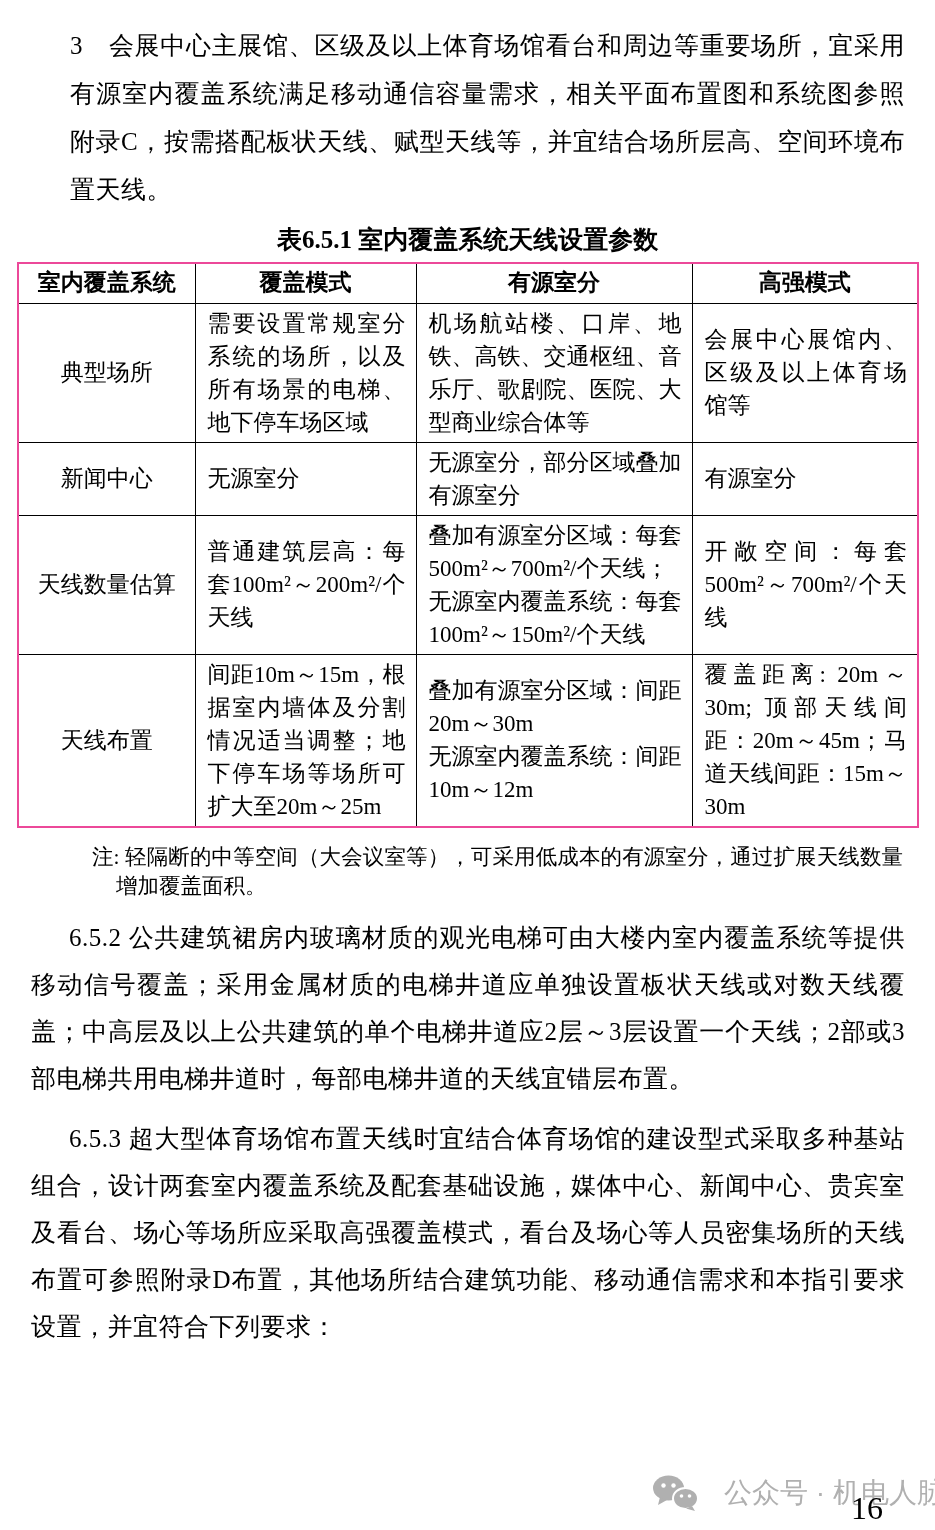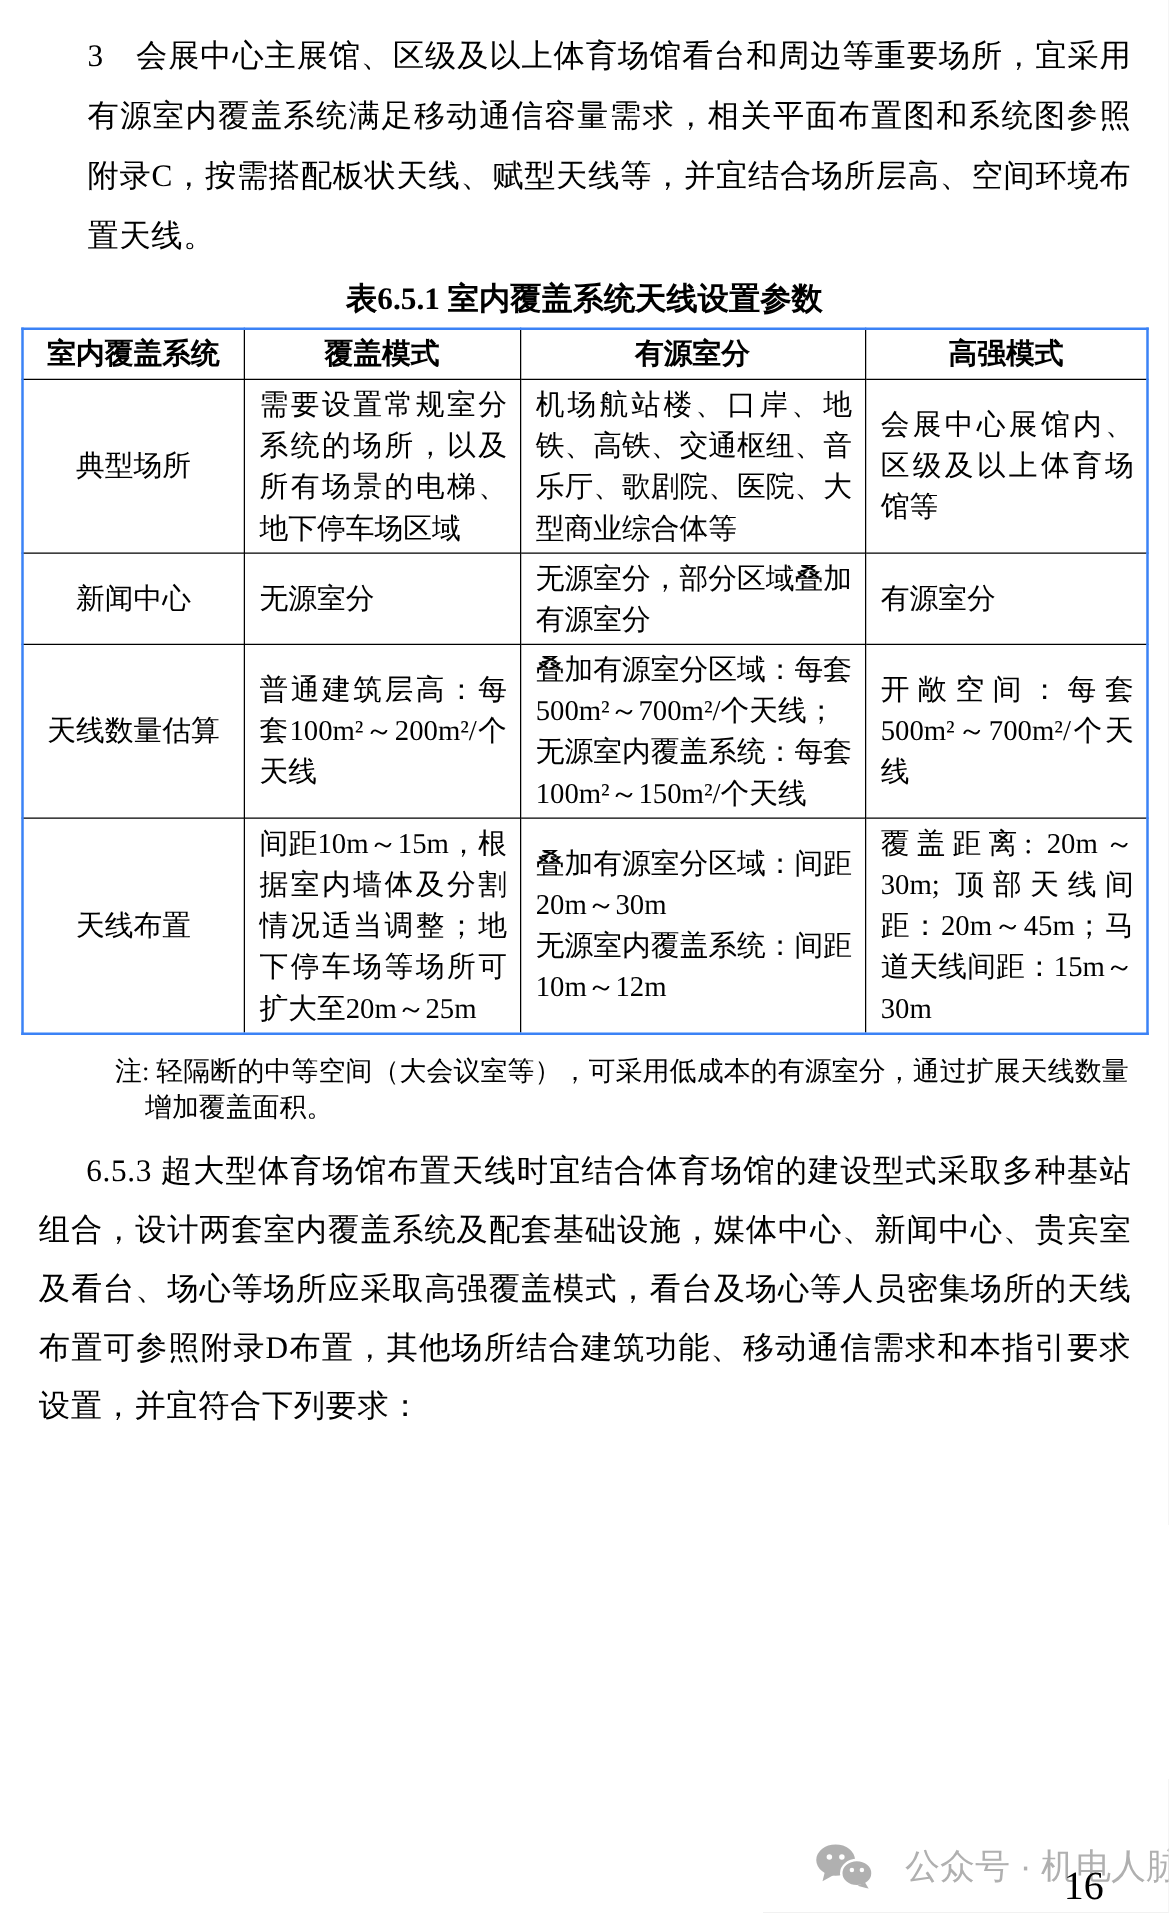--- a/index.html
+++ b/index.html
@@ -29,21 +29,21 @@
     font-weight: bold;
     font-size: 25px;
     line-height: 42px;
   }
   
   table.params {
     border-collapse: collapse;
     table-layout: fixed;
     width: 900px;
     margin: 1px 0 15px 17px;
-    border: 2px solid #3b82f6;
+    border: 2px solid #ec4899;
     padding-left: 12px;
   }
   table.params th, table.params td {
     border: 1px solid #000;
     font-size: 23px;
     vertical-align: middle;
   }
   table.params th {
     font-weight: bold;
     height: 40px;
@@ -154,20 +154,21 @@
       <td class="cell">间距10m～15m，根据室内墙体及分割情况适当调整；地下停车场等场所可扩大至20m～25m</td>
       <td class="cell">叠加有源室分区域：间距20m～30m
 无源室内覆盖系统：间距10m～12m</td>
       <td class="cell">覆盖距离: 20m～30m; 顶部天线间距：20m～45m；马道天线间距：15m～30m</td>
     </tr>
   </tbody>
     </table>
 
   <p class="note">注: 轻隔断的中等空间（大会议室等），可采用低成本的有源室分，通过扩展天线数量增加覆盖面积。</p>
 
+  <p class="body-para">6.5.2  公共建筑裙房内玻璃材质的观光电梯可由大楼内室内覆盖系统等提供移动信号覆盖；采用金属材质的电梯井道应单独设置板状天线或对数天线覆盖；中高层及以上公共建筑的单个电梯井道应2层～3层设置一个天线；2部或3部电梯共用电梯井道时，每部电梯井道的天线宜错层布置。</p>
 
   <p class="body-para">6.5.3  超大型体育场馆布置天线时宜结合体育场馆的建设型式采取多种基站组合，设计两套室内覆盖系统及配套基础设施，媒体中心、新闻中心、贵宾室及看台、场心等场所应采取高强覆盖模式，看台及场心等人员密集场所的天线布置可参照附录D布置，其他场所结合建筑功能、移动通信需求和本指引要求设置，并宜符合下列要求：</p>
 
   <div class="watermark">
     <span>
       <svg width="48" height="36" viewBox="0 0 48 36">
         <ellipse cx="16.5" cy="13" rx="15.5" ry="12.5" fill="#b0b0b0"></ellipse>
         <path d="M8 22 L6 30 L15 25 Z" fill="#b0b0b0"></path>
         <ellipse cx="11.5" cy="10.5" rx="2.2" ry="2.2" fill="#ffffff"></ellipse>
         <ellipse cx="21.5" cy="10.5" rx="2.2" ry="2.2" fill="#ffffff"></ellipse>

